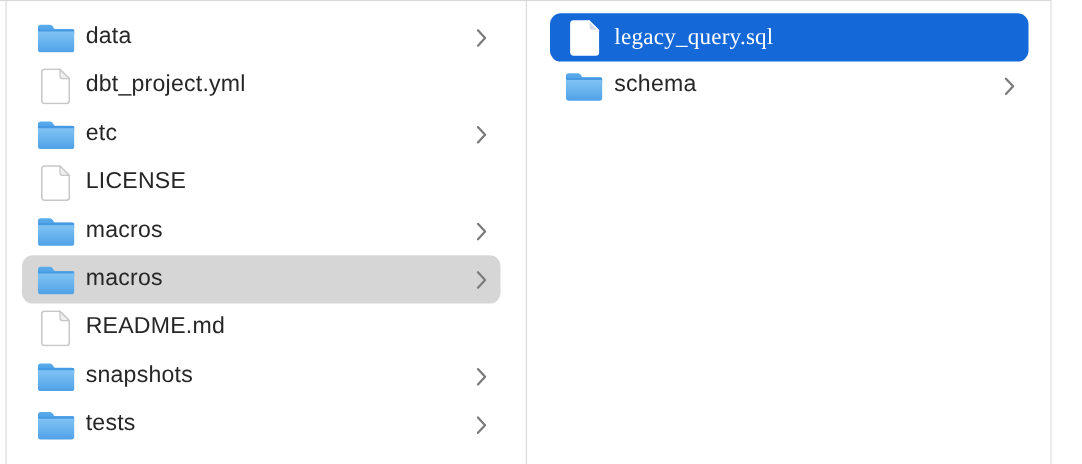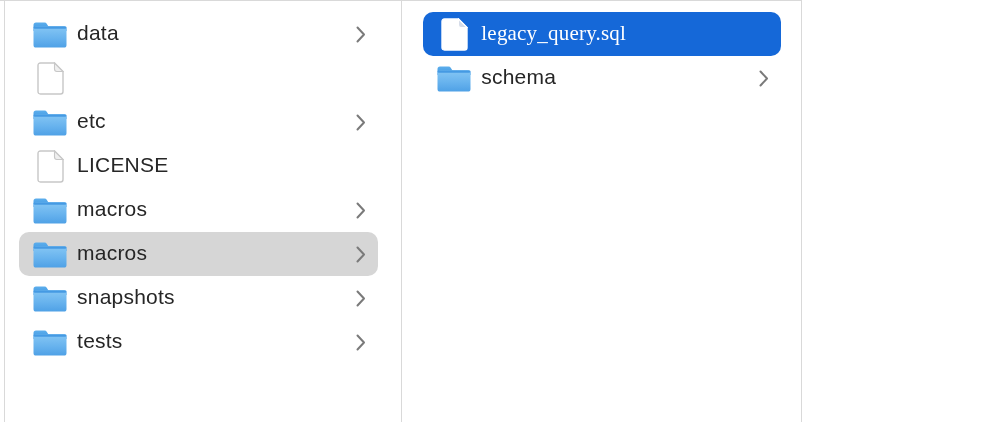--- a/index.html
+++ b/index.html
@@ -10,21 +10,21 @@
     --divider:#d9d9d9;
     --chevron:#7a7a7a;
   }
   *{margin:0;padding:0;box-sizing:border-box;}
   html,body{width:984px;height:422px;overflow:hidden;}
   body{
     font-family:"Liberation Sans","DejaVu Sans",sans-serif;
     background:#ffffff;
   }
   .finder{
-    width:802px;height:422px;
+    width:956px;height:422px;
     border-top:1px solid var(--divider);
     display:flex;
     background:#ffffff;
     align-items:center;
   }
   .col{height:100%;padding-top:11px;}
   .col-edge-left{width:6px;border-right:1px solid var(--divider);}
   .col-main-left{width:483px;border-right:1px solid var(--divider);}
   .col-main-right{width:486px;border-right:1px solid var(--divider);}
   .col-edge-right{flex:1;}
@@ -93,20 +93,21 @@
   </svg>
         </span>
   </div>
       <div class="row">
     <span class="icon-slot">
           <svg width="27" height="33" viewBox="0 0 27 33">
     <path class="doc-page" d="M1 3.5 Q1 1 3.5 1 L17.5 1 L26 9.5 L26 29.5 Q26 32 23.5 32 L3.5 32 Q1 32 1 29.5 Z"></path>
     <path class="doc-fold" d="M17.5 1 L17.5 7 Q17.5 9.5 20 9.5 L26 9.5 Z"></path>
   </svg>
         </span>
+    <span class="label">dbt_project.yml</span>
     <span class="chevron"></span>
   </div>
       <div class="row">
     <span class="icon-slot">
           <svg width="34" height="28" viewBox="0 0 34 28">
     <defs>
       <linearGradient id="fTab" x1="0" y1="0" x2="0" y2="1">
         <stop offset="0" stop-color="#5caeec"></stop>
         <stop offset="1" stop-color="#3f96e2"></stop>
       </linearGradient>
@@ -182,20 +183,30 @@
     <rect x="0.5" y="6.5" width="33" height="21" rx="2.6" fill="url(#fBody)"></rect>
     <rect x="0.5" y="6.5" width="33" height="2.2" rx="1.1" fill="#459ae3"></rect>
   </svg>
         </span>
     <span class="label">macros</span>
     <span class="chevron">
           <svg width="10" height="17" viewBox="0 0 10 17">
     <path d="M1.5 1.5 L8 8.5 L1.5 15.5" fill="none" stroke-width="2" stroke-linecap="round" stroke-linejoin="round"></path>
   </svg>
         </span>
+  </div>
+      <div class="row">
+    <span class="icon-slot">
+          <svg width="27" height="33" viewBox="0 0 27 33">
+    <path class="doc-page" d="M1 3.5 Q1 1 3.5 1 L17.5 1 L26 9.5 L26 29.5 Q26 32 23.5 32 L3.5 32 Q1 32 1 29.5 Z"></path>
+    <path class="doc-fold" d="M17.5 1 L17.5 7 Q17.5 9.5 20 9.5 L26 9.5 Z"></path>
+  </svg>
+        </span>
+    <span class="label">README.md</span>
+    <span class="chevron"></span>
   </div>
       <div class="row">
     <span class="icon-slot">
           <svg width="34" height="28" viewBox="0 0 34 28">
     <defs>
       <linearGradient id="fTab" x1="0" y1="0" x2="0" y2="1">
         <stop offset="0" stop-color="#5caeec"></stop>
         <stop offset="1" stop-color="#3f96e2"></stop>
       </linearGradient>
       <linearGradient id="fBody" x1="0" y1="0" x2="0" y2="1">

